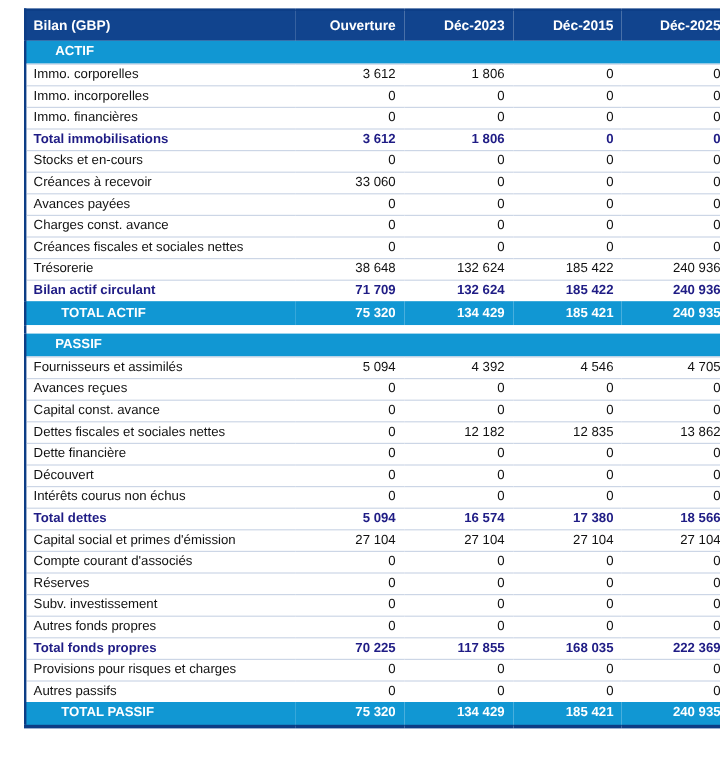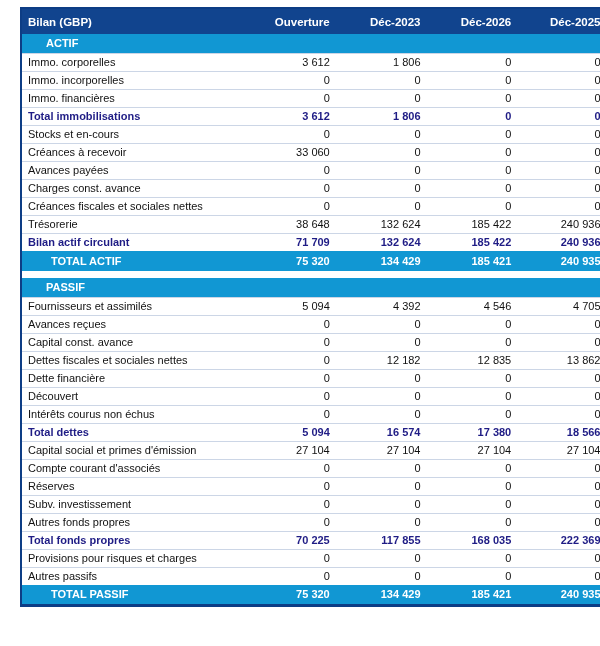--- a/index.html
+++ b/index.html
@@ -83,21 +83,21 @@
     <col class="c-num">
     <col class="c-num">
     <col class="c-num">
     <col class="c-num">
   </colgroup>
   <thead>
     <tr>
       <th class="title">Bilan (GBP)</th>
       <th class="num">Ouverture</th>
       <th class="num">Déc-2023</th>
-      <th class="num">Déc-2026</th>
+      <th class="num">Déc-2015</th>
       <th class="num">Déc-2025</th>
     </tr>
   </thead>
   <tbody>
       <tr class="section-row">
         <td colspan="5">ACTIF</td>
       </tr>
       <tr class="data-row">
         <td class="label">Immo. corporelles</td>
         <td class="num">3 612</td>

